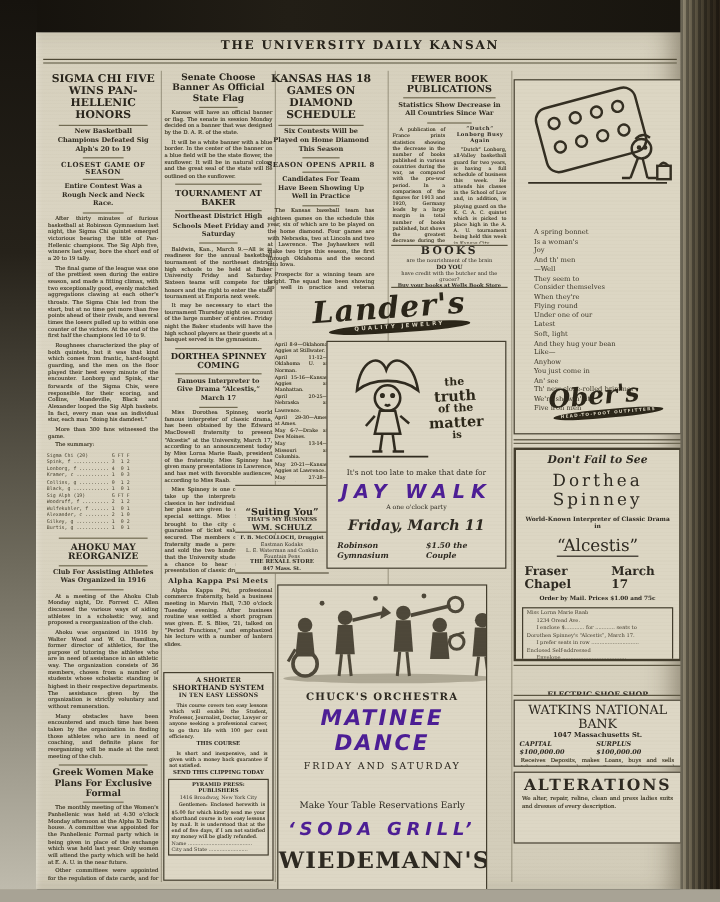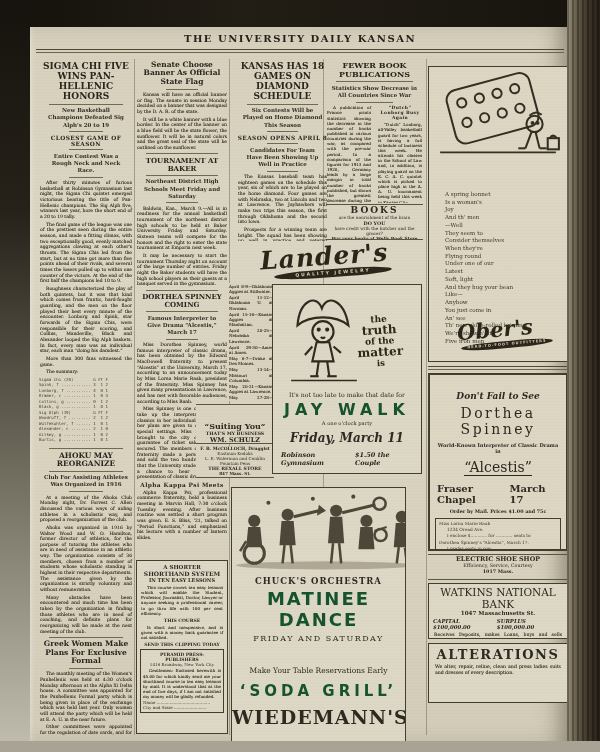--- a/index.html
+++ b/index.html
@@ -38,21 +38,21 @@
   .adbox{position:absolute;background:#ddd7c5;border:1px solid #433d2d;overflow:hidden;}
   .center{text-align:center;}
   .flexrow{display:flex;justify-content:space-between;align-items:flex-end;}
   
   .script{font-family:"DejaVu Serif",serif;font-style:italic;font-weight:bold;color:#2a2519;}
   .ribbon{position:absolute;background:#2b2619;border-radius:50%/70%;color:#d9d3c0;
       font-family:"DejaVu Sans",sans-serif;font-weight:bold;text-align:center;}
   
   .truth{font-family:"DejaVu Serif",serif;font-weight:bold;line-height:1.05;color:#2c2719;text-align:center;transform:rotate(-3deg);}
   .truth .t1{font-size:9px;} .truth .t2{font-size:12px;} .truth .t3{font-size:8.5px;}
-  .display{font-family:"DejaVu Sans",sans-serif;font-weight:900;color:#14532d;}
+  .display{font-family:"DejaVu Sans",sans-serif;font-weight:900;color:#4c1d95;font-style:italic;}
 </style>
 </head>
 <body>
 
 <div class="scene">
   <div class="topband"></div>
   <div class="leftband"></div>
 
   <div class="page">
     <div class="masthead">THE UNIVERSITY DAILY KANSAN</div>
@@ -137,21 +137,21 @@
       <div class="center" style="font-size:4.5px;font-weight:bold">SEND THIS CLIPPING TODAY</div>
       <div style="border:1px solid #433d2d;margin-top:2px;padding:2px">
         <div class="center" style="font-size:4.4px;font-weight:bold">PYRAMID PRESS: PUBLISHERS</div>
         <div class="center" style="font-size:4.1px">1416 Broadway, New York City</div>
         <p class="bt tiny" style="margin:1px 0">Gentlemen: Enclosed herewith is $5.00 for which kindly send me your shorthand course in ten easy lessons by mail. It is understood that at the end of five days, if I am not satisfied my money will be gladly refunded.</p>
         <div style="font-size:4.1px">Name .........................................</div>
         <div style="font-size:4.1px">City and State .........................</div>
       </div>
     </div>
 
-    <div class="col" style="left:207px;top:32px;width:91px;height:182px">
+    <div class="col" style="left:192px;top:32px;width:91px;height:182px">
       <div class="hl s9">KANSAS HAS 18 GAMES ON DIAMOND SCHEDULE</div>
       <hr class="rule">
       <div class="deck">Six Contests Will be Played on Home Diamond This Season</div>
       <hr class="rule short">
       <div class="xhead">SEASON OPENS APRIL 8</div>
       <hr class="rule short">
       <div class="deck">Candidates For Team Have Been Showing Up Well in Practice</div>
       <hr class="rule short">
       <p class="bt">The Kansas baseball team has eighteen games on the schedule this year, six of which are to be played on the home diamond. Four games are with Nebraska, two at Lincoln and two at Lawrence. The Jayhawkers will make two trips this season, the first through Oklahoma and the second into Iowa.</p>
       <p class="bt">Prospects for a winning team are bright. The squad has been showing up well in practice and veteran material is back for nearly every position. The schedule follows:</p>
@@ -341,21 +341,21 @@
       </div>
       <div style="position:absolute;left:22px;bottom:8px;width:100px;height:32px">
         <div class="script" style="position:absolute;left:6px;top:-4px;font-size:21px;transform:rotate(-5deg)">Ober's</div>
         <div class="ribbon" style="left:10px;top:20px;width:92px;height:7px;font-size:3.6px;letter-spacing:1px;line-height:7px;transform:rotate(-5deg)">HEAD-TO-FOOT OUTFITTERS</div>
       </div>
     </div>
 
     <div style="position:absolute;left:398px;top:339px;width:140px;border-top:1.6px solid #4f4936"></div>
     <div style="position:absolute;left:398px;top:342px;width:140px;border-top:.6px solid #6b6550"></div>
 
-    <div class="adbox" style="left:398px;top:346px;width:140px;height:178px;border-width:2px;background:#dcd6c3;padding:16px 5px">
+    <div class="adbox" style="left:398px;top:346px;width:140px;height:178px;border-width:2px;background:#dcd6c3;padding:4px 5px">
       <div class="center" style="font-size:9px;font-style:italic;font-weight:bold">Don't Fail to See</div>
       <div class="center" style="font-size:14px;letter-spacing:2.5px;margin-top:4px">Dorthea Spinney</div>
       <div class="center" style="font-size:5px;font-weight:bold;margin-top:5px">World-Known Interpreter of Classic Drama in</div>
       <div class="center" style="font-size:14px;margin-top:5px"><span style="border-bottom:1px solid #2d2921">“Alcestis”</span></div>
       <div class="flexrow" style="font-size:10px;font-weight:bold;margin-top:8px;padding:0 2px">
         <span>Fraser Chapel</span>
         <span>March 17</span>
       </div>
       <div class="center" style="font-size:4.8px;font-weight:bold;margin-top:3px">Order by Mail.  Prices $1.00 and 75c</div>
       <div style="border:1px solid #433d2d;margin-top:4px;padding:2px 3px;font-size:4.3px;line-height:1.45;color:#3e382a">
@@ -363,21 +363,21 @@
         <div style="text-indent:8px">1234 Oread Ave.</div>
         <div style="text-indent:8px">I enclose $............ for ............ seats to</div>
         <div>Dorothea Spinney's “Alcestis”, March 17.</div>
         <div style="text-indent:8px">I prefer seats in row .............................</div>
         <div>Enclosed Self-addressed</div>
         <div style="text-indent:8px">Envelope .......................................</div>
       </div>
 
     </div>
 
-    <div class="col" style="left:398px;top:527px;width:140px;height:26px;border-top:1px solid #5a5440;border-bottom:1px solid #5a5440;padding-top:0">
+    <div class="col" style="left:398px;top:527px;width:140px;height:26px;border-top:1px solid #5a5440;border-bottom:1px solid #5a5440;padding-top:20px">
       <div class="center" style="font-size:6.4px;font-weight:bold">ELECTRIC SHOE SHOP</div>
       <div class="center" style="font-size:4.8px">Efficiency, Service, Courtesy</div>
       <div class="center" style="font-size:4.8px;font-weight:bold">1017 Mass.</div>
     </div>
 
     <div class="adbox" style="left:398px;top:556px;width:140px;height:56px;border-width:1.5px;padding:2px 4px">
       <div class="center" style="font-size:10.5px;font-weight:normal">WATKINS NATIONAL BANK</div>
       <div class="center" style="font-size:5.6px;font-weight:bold">1047 Massachusetts St.</div>
       <div class="flexrow" style="font-size:5.4px;font-style:italic;font-weight:bold;margin-top:2px">
         <span>CAPITAL $100,000.00</span>

